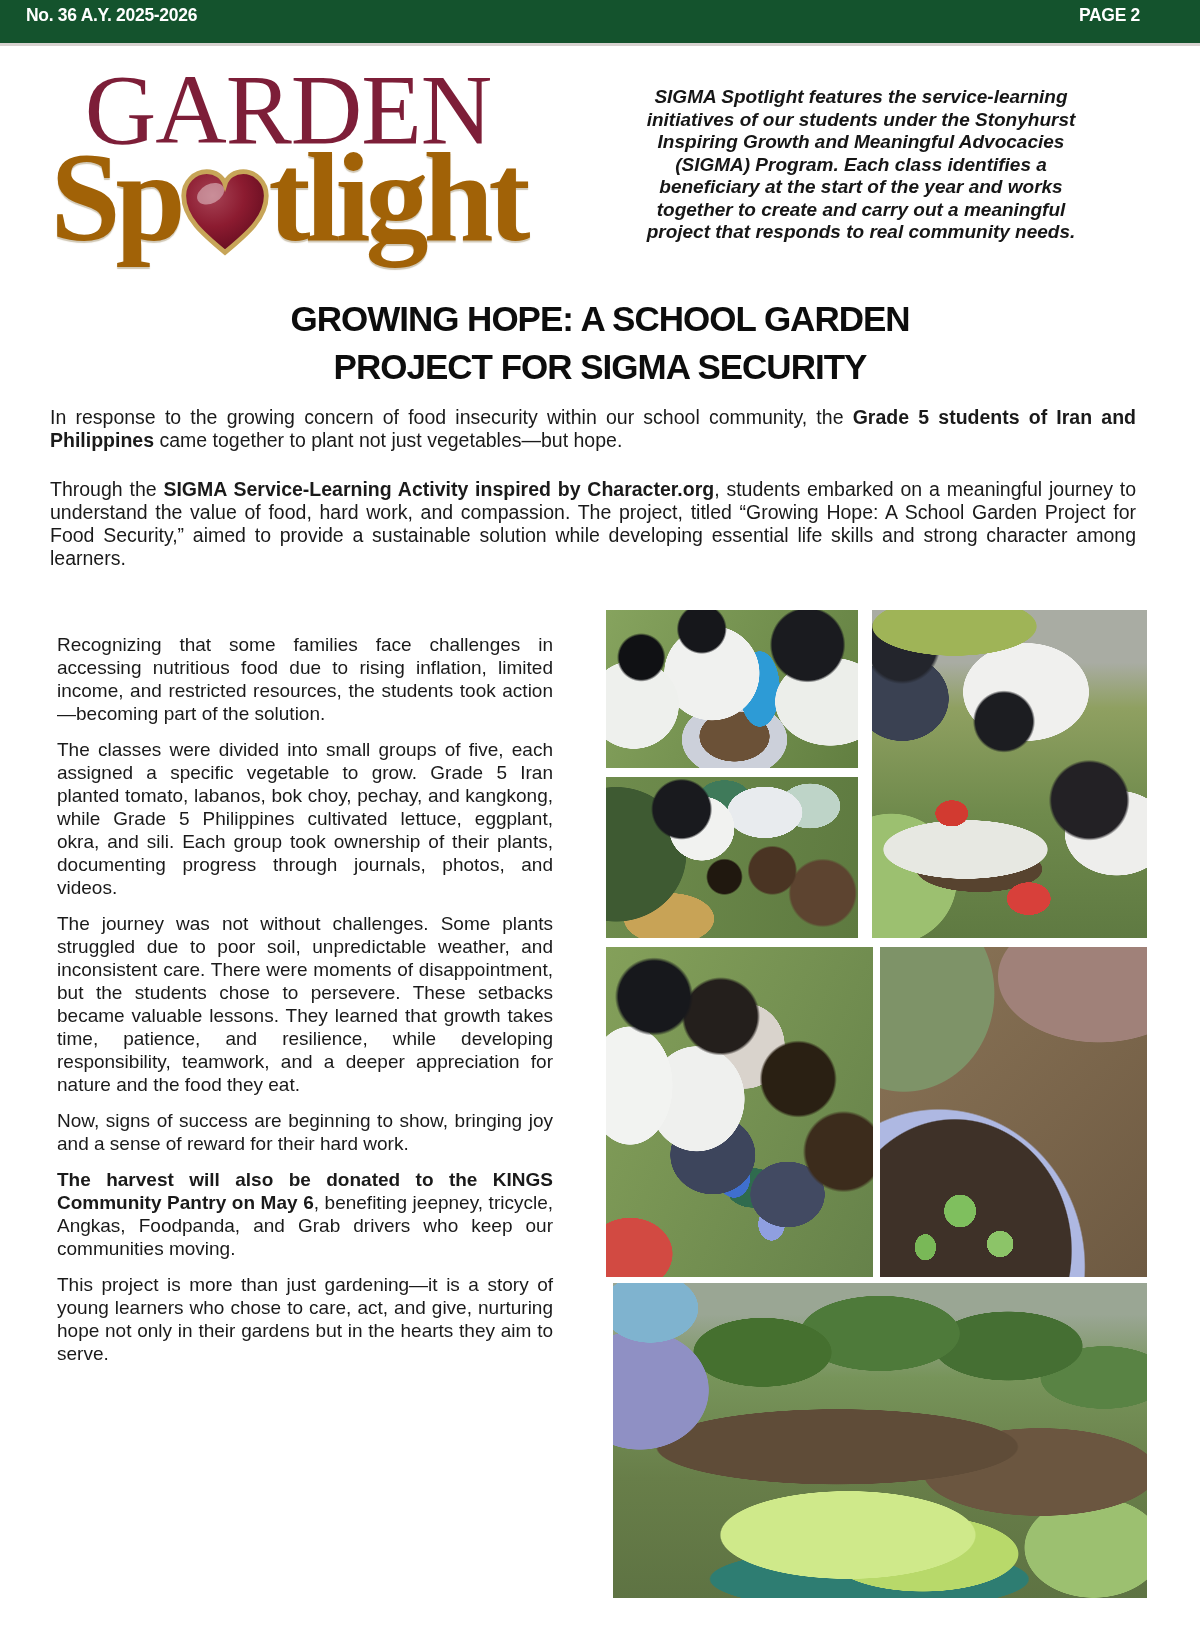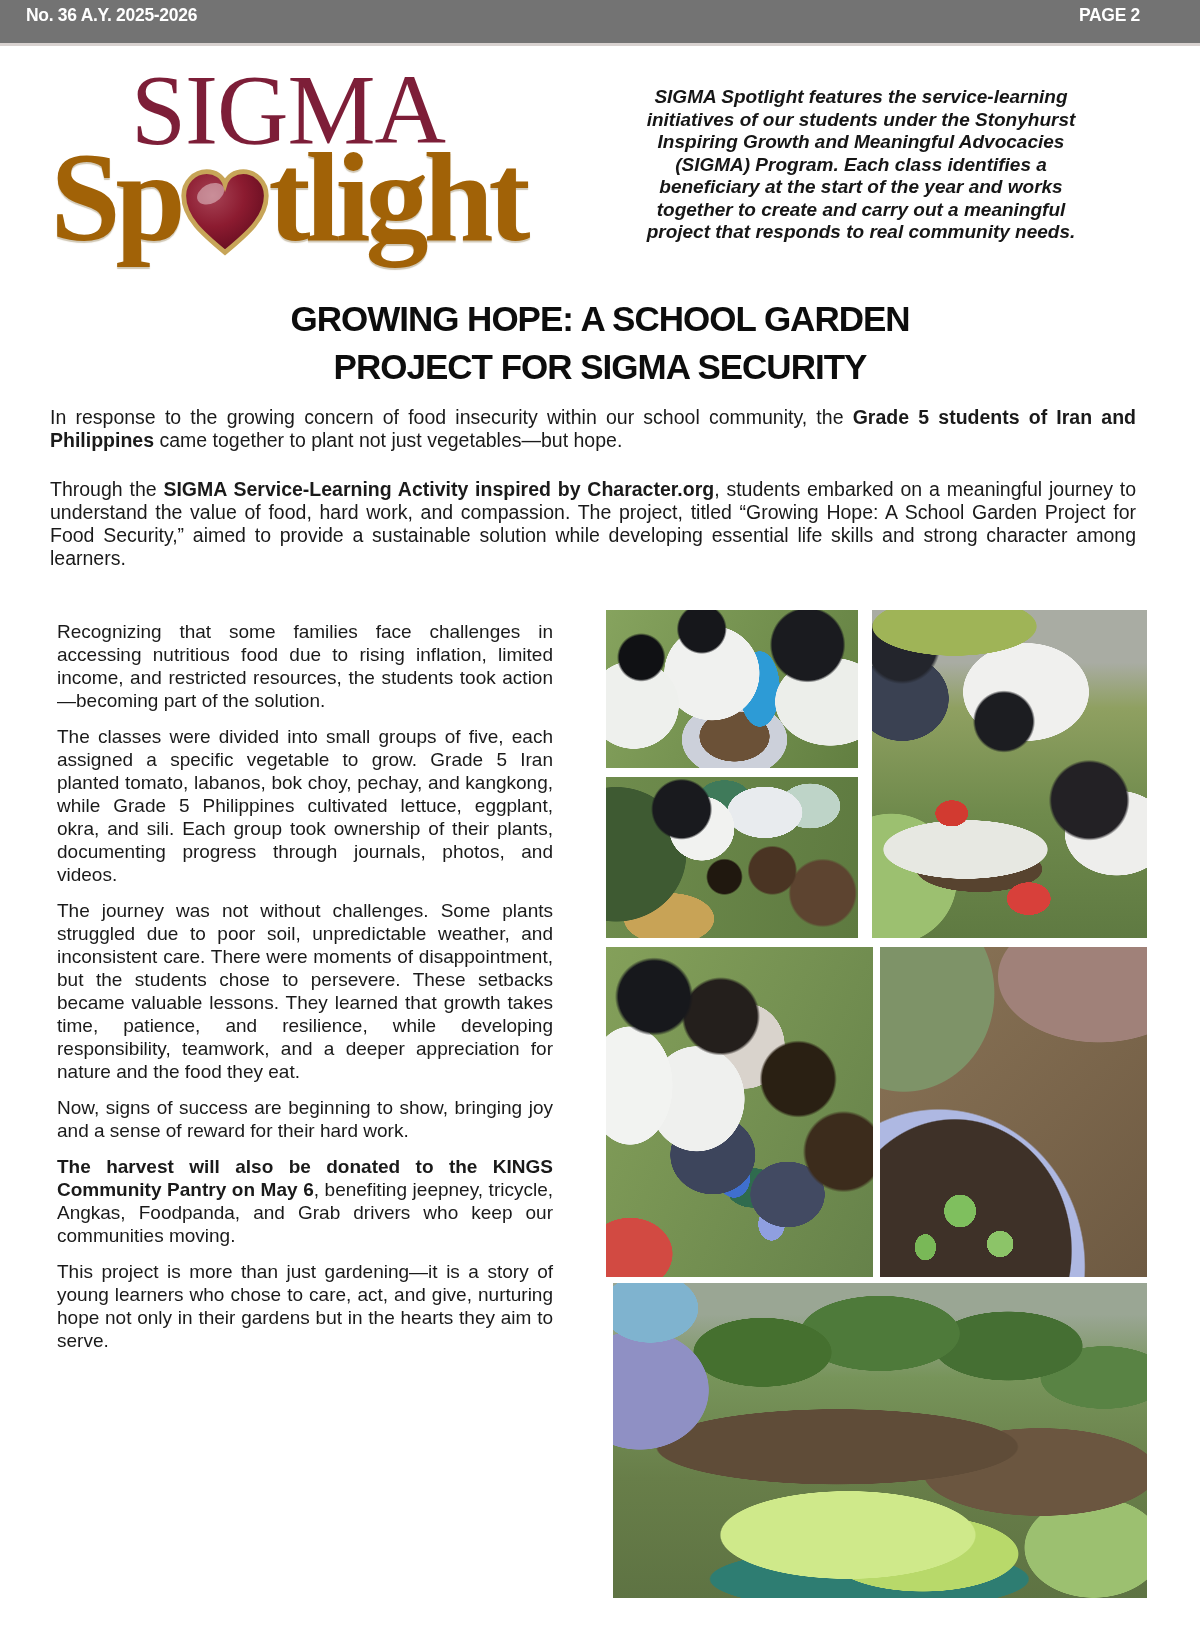--- a/index.html
+++ b/index.html
@@ -1,20 +1,20 @@
 <!DOCTYPE html>
 <html><head>
 <meta charset="utf-8">
 <style>
   html,body{margin:0;padding:0;background:#ffffff;}
   .page{position:relative;width:1200px;height:1650px;background:#ffffff;overflow:hidden;
         font-family:"Liberation Sans",sans-serif;color:#1a1a1a;}
 
   
-  .topbar{position:absolute;left:0;top:0;width:1200px;height:46px;background:#737373;
+  .topbar{position:absolute;left:0;top:0;width:1200px;height:46px;background:#14532d;
           border-bottom:3px solid #d8d2d0;display:flex;align-items:center;justify-content:space-between;
           box-sizing:border-box;padding:0 60px 12px 26px;}
   .topbar span{color:#ffffff;font-weight:bold;font-size:17.5px;letter-spacing:-0.3px;}
 
   
   .logo{position:absolute;left:38px;top:46px;width:500px;height:250px;text-align:center;
         font-family:"Liberation Serif",serif;line-height:1;}
   .logo-sigma{display:block;font-size:99px;letter-spacing:-1px;color:#7D1E38;margin-top:14px;}
   .logo-spotlight{display:block;font-size:126px;letter-spacing:-5px;color:#a16207;margin-top:-24px;
         text-shadow:0 2px 1px rgba(120,95,40,.35);white-space:nowrap;font-weight:bold;}
@@ -28,21 +28,21 @@
   .headline{position:absolute;left:0;top:295px;width:1200px;text-align:center;
             font-weight:900;font-size:35px;line-height:48px;letter-spacing:-1px;color:#0d0d0d;}
 
   
   .lead{position:absolute;left:50px;width:1086px;font-size:19.5px;line-height:23px;
         text-align:justify;margin:0;}
   .lead1{top:406px;}
   .lead2{top:478px;}
   .colL{position:absolute;left:57px;top:620px;width:496px;font-size:19px;line-height:23px;
         text-align:justify;}
-  .body-p{margin:0 0 13px 0;}
+  .body-p{margin:13px 0 13px 0;}
   b{font-weight:bold;}
 
   
   .photos{position:absolute;left:606px;top:610px;width:541px;height:990px;}
   .ph{position:absolute;overflow:hidden;}
   #phA{left:0;top:0;width:252px;height:158px;background:
     radial-gradient(circle at 14% 30%, #101114 0 9%, transparent 10%),
     radial-gradient(circle at 38% 12%, #16171b 0 11%, transparent 12%),
     radial-gradient(circle at 80% 22%, #1a1b1f 0 15%, transparent 16%),
     radial-gradient(ellipse 18% 28% at 11% 60%, #eef0ed 0 99%, transparent 100%),
@@ -124,21 +124,21 @@
 <body>
 
 <div class="page">
 
   <div class="topbar">
     <span>No. 36 A.Y. 2025-2026</span>
     <span>PAGE 2</span>
   </div>
 
   <div class="logo">
-    <span class="logo-sigma">SIGMA</span>
+    <span class="logo-sigma">GARDEN</span>
     <span class="logo-spotlight"><span>Sp</span><span class="heart"><svg viewBox="0 0 100 100" width="96" height="100">
             <defs>
               <radialGradient id="hg" cx="35%" cy="30%" r="85%">
                 <stop offset="0%" stop-color="#a64355"></stop>
                 <stop offset="45%" stop-color="#8c1b30"></stop>
                 <stop offset="100%" stop-color="#57081a"></stop>
               </radialGradient>
             </defs>
             <path d="M50 92 C27 73 7 56 7 33 C7 19 18 8 31 8 C40 8 47.5 13 50 21 C52.5 13 60 8 69 8 C82 8 93 19 93 33 C93 56 73 73 50 92 Z" fill="url(#hg)" stroke="#c7a558" stroke-width="5"></path>
             <ellipse cx="35" cy="31" rx="15" ry="10" fill="#ffffff" opacity="0.4" transform="rotate(-28 35 31)"></ellipse>

